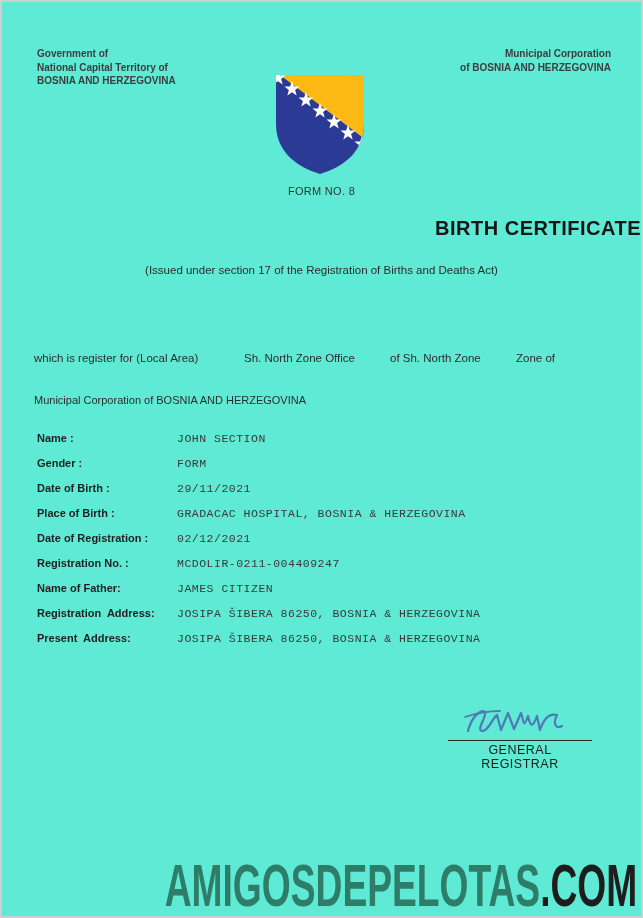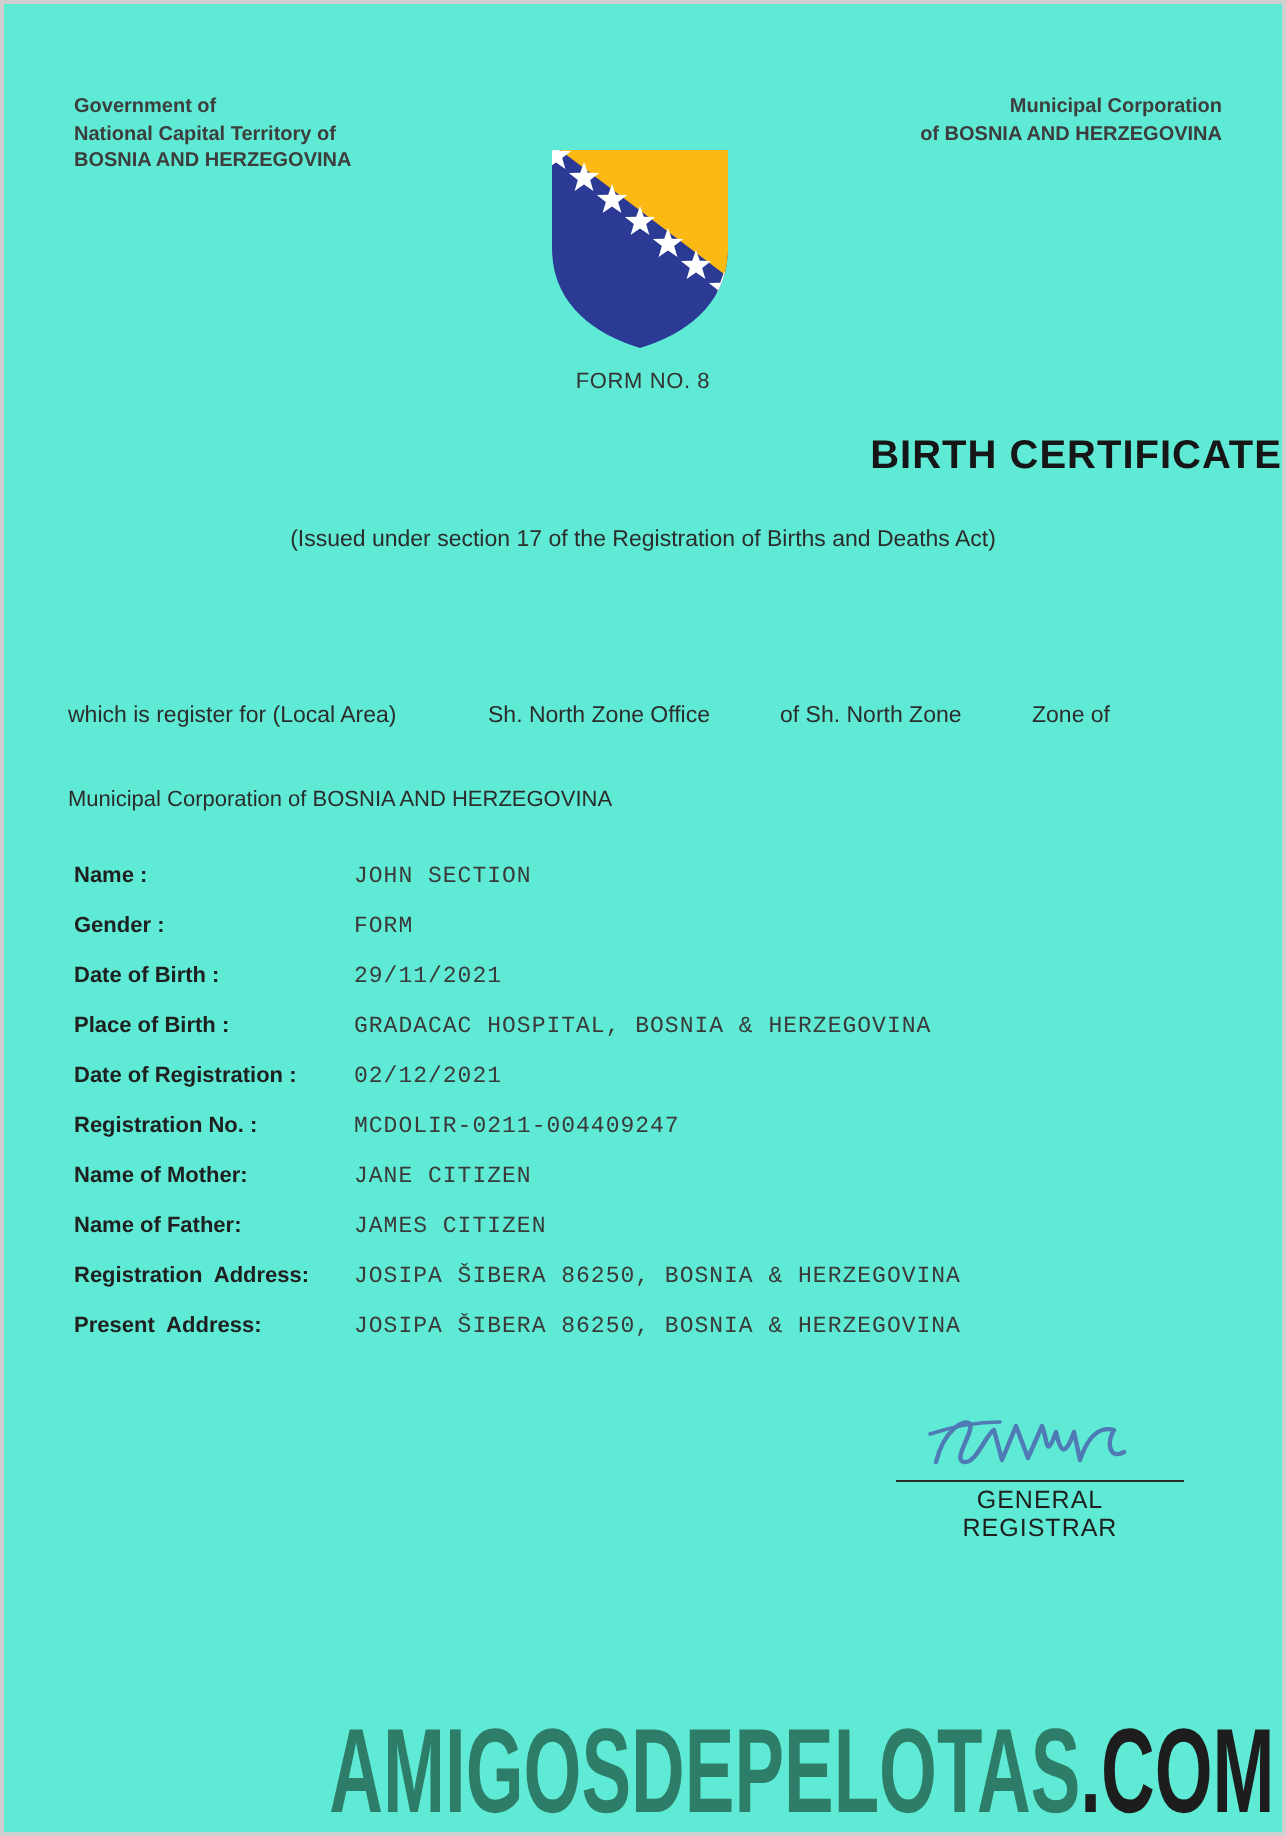--- a/index.html
+++ b/index.html
@@ -122,24 +122,20 @@
     <div class="field-row">
       <span class="field-label">Date of Registration :</span>
       <span class="field-value">02/12/2021</span>
     </div>
 
     <div class="field-row">
       <span class="field-label">Registration No. :</span>
       <span class="field-value">MCDOLIR-0211-004409247</span>
     </div>
 
-    <div class="field-row">
-      <span class="field-label">Name of Mother:</span>
-      <span class="field-value">JANE CITIZEN</span>
-    </div>
 
     <div class="field-row">
       <span class="field-label">Name of Father:</span>
       <span class="field-value">JAMES CITIZEN</span>
     </div>
 
     <div class="field-row">
       <span class="field-label">Registration  Address:</span>
       <span class="field-value">JOSIPA ŠIBERA 86250, BOSNIA &amp; HERZEGOVINA</span>
     </div>

